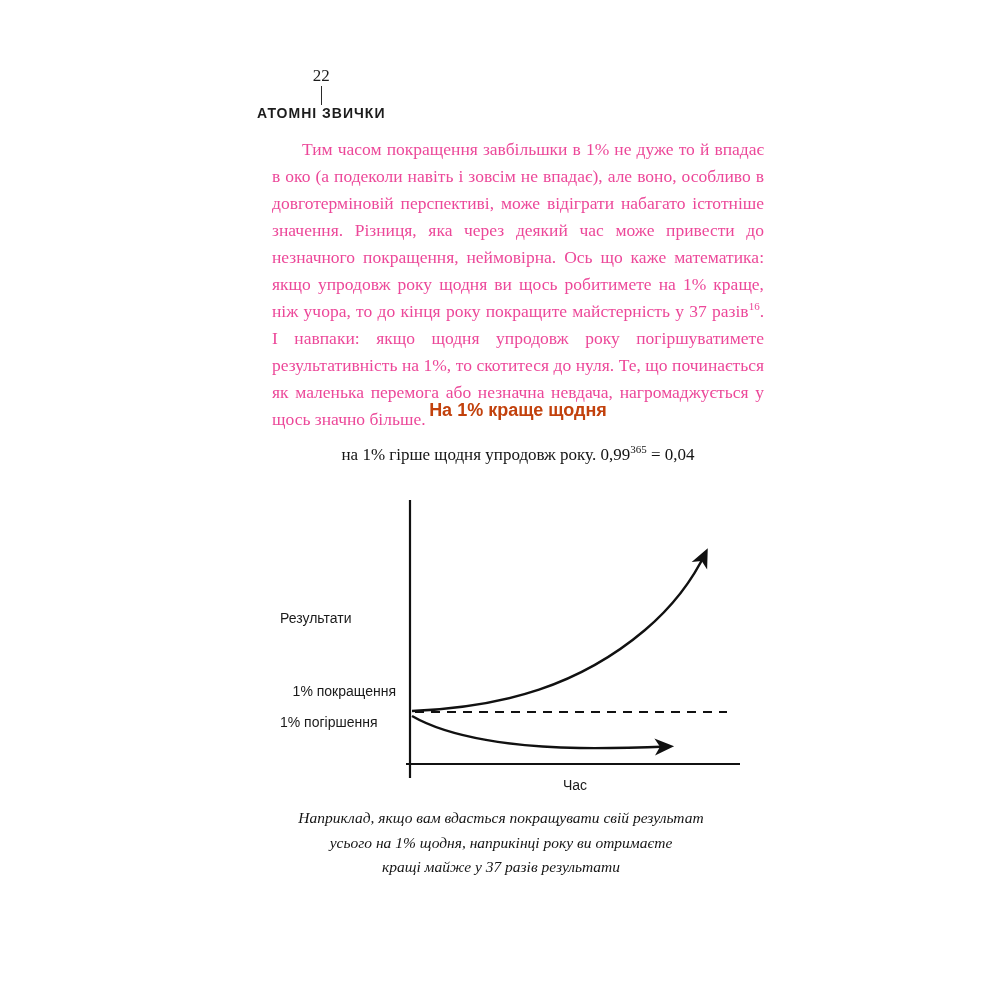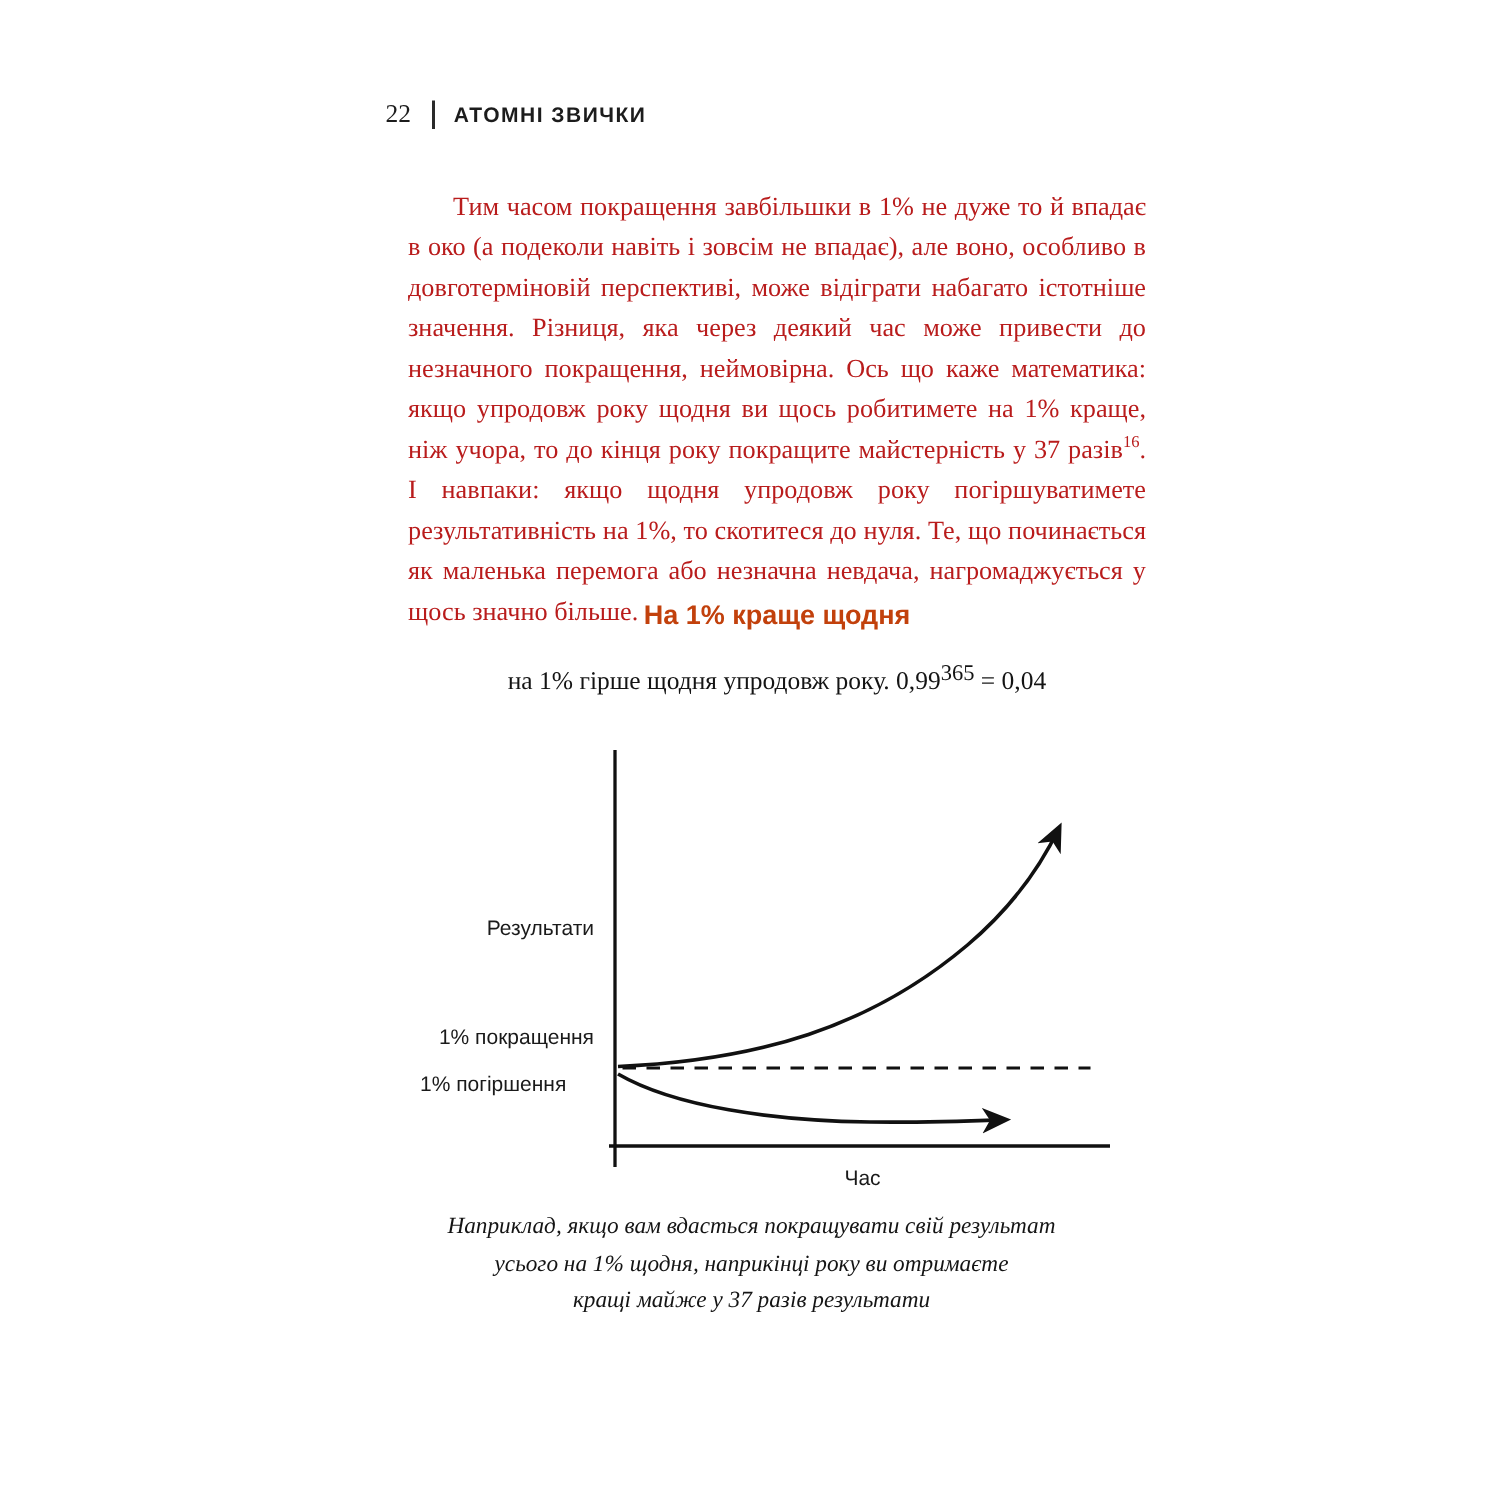--- a/index.html
+++ b/index.html
@@ -2,54 +2,54 @@
 <html><head>
 <meta charset="utf-8">
 <style>
   html, body { margin:0; padding:0; }
   body {
     width:1000px; height:1000px; background:#ffffff;
     font-family:"Liberation Serif", serif; color:#1c1c1c;
   }
   .page { position:relative; width:1000px; height:1000px; background:#fff; overflow:hidden; }
 
-  .header { position:absolute; top:66px; left:257px; display:flex; align-items:center; }
+  .header { position:absolute; top:66px; left:257px; display:flex; align-items:center;flex-direction:column; }
   .page-num { font-size:17px; color:#1c1c1c; }
   .header-sep { width:1.5px; height:19px; background:#2a2a2a; margin:0 13px 0 14px; }
   .header-title {
     font-family:"Liberation Sans", sans-serif; font-weight:bold;
     font-size:14px; letter-spacing:1px; color:#1c1c1c;
   }
 
   .body-text {
-    position:absolute; top:106px; left:272px; width:492px;
+    position:absolute; top:118px; left:272px; width:492px;
     font-size:17.5px; line-height:27px; text-align:justify;
-    text-indent:30px; color:#b91c1c;
+    text-indent:30px; color:#ec4899;
   }
   .footnote-ref { font-size:11px; vertical-align:super; line-height:0; }
 
   .figure-title {
     position:absolute; top:400px; left:272px; width:492px;
     text-align:center; font-family:"Liberation Sans", sans-serif;
     font-weight:bold; font-size:18px; color:#c2410c;
   }
 
   .formulas {
     position:absolute; top:436px; left:272px; width:492px;
     text-align:center; font-size:17px; line-height:26.5px; color:#141414;
   }
-  .formulas sup { font-size:15px; }
+  .formulas sup { font-size:11px; }
 
   .chart-wrap { position:absolute; top:490px; left:280px; width:480px; height:310px; }
   .chart-wrap svg { position:absolute; top:0; left:0; }
   .chart-label {
     position:absolute; font-family:"Liberation Sans", sans-serif;
     font-size:14px; color:#1a1a1a;
   }
-  .lbl-y { left:0; width:116px; top:120px; text-align:right; }
+  .lbl-y { left:0; width:116px; top:120px; }
   .lbl-impr { left:0; width:116px; top:193px; text-align:right; }
   .lbl-decl { left:0; width:116px; top:224px; text-align:left; }
   .lbl-x { left:130px; width:330px; top:287px; text-align:center; }
 
   .caption {
     position:absolute; top:806px; left:255px; width:492px;
     text-align:center; font-style:italic; font-size:15.5px;
     line-height:24.5px; color:#141414;
   }
   .caption .lead { font-weight:bold; }

